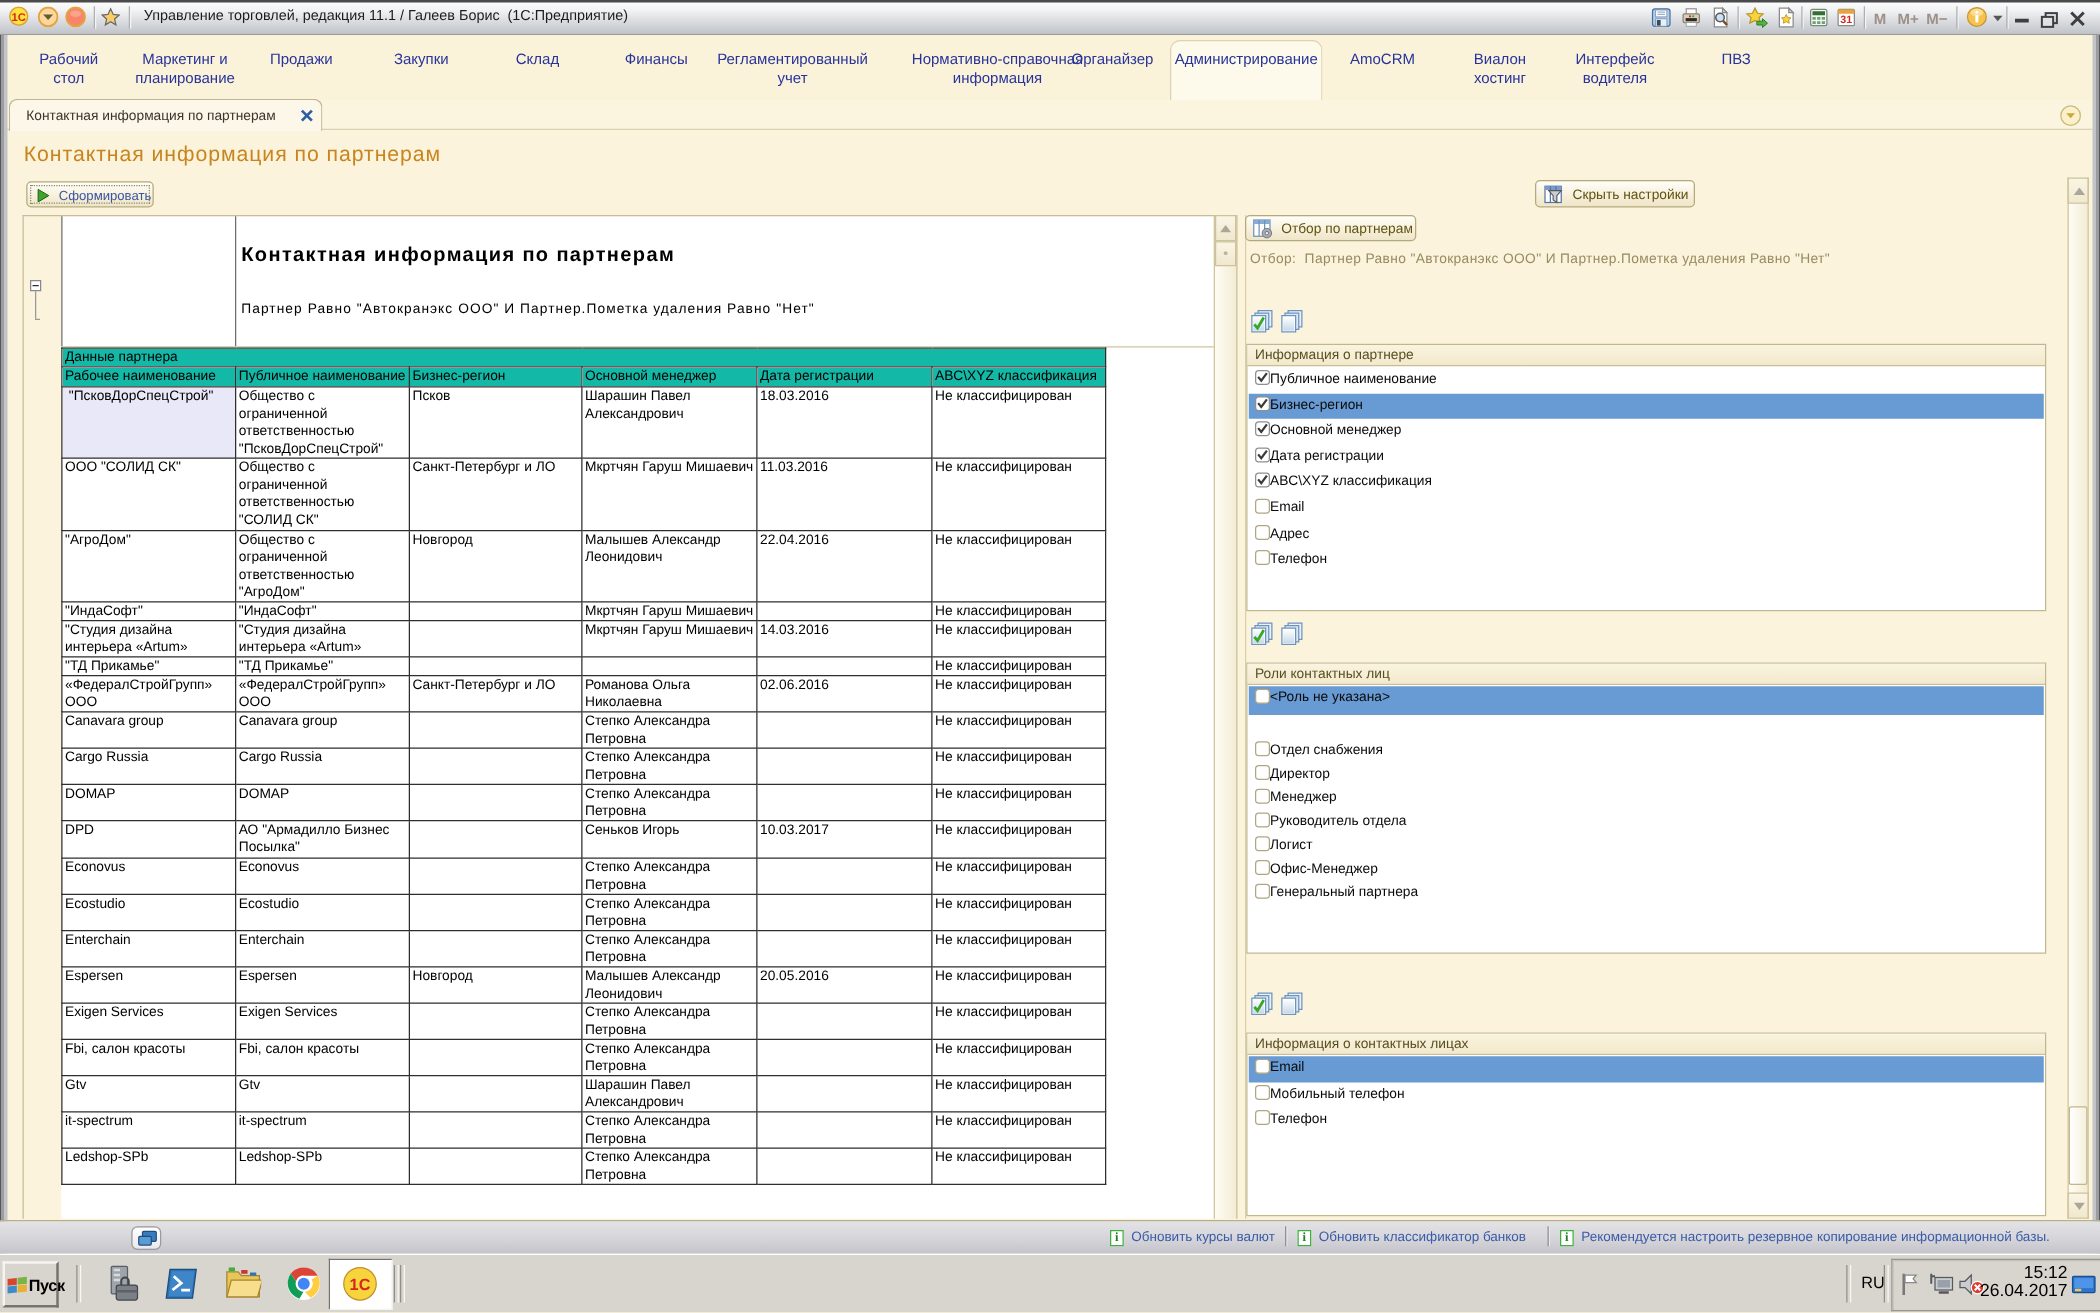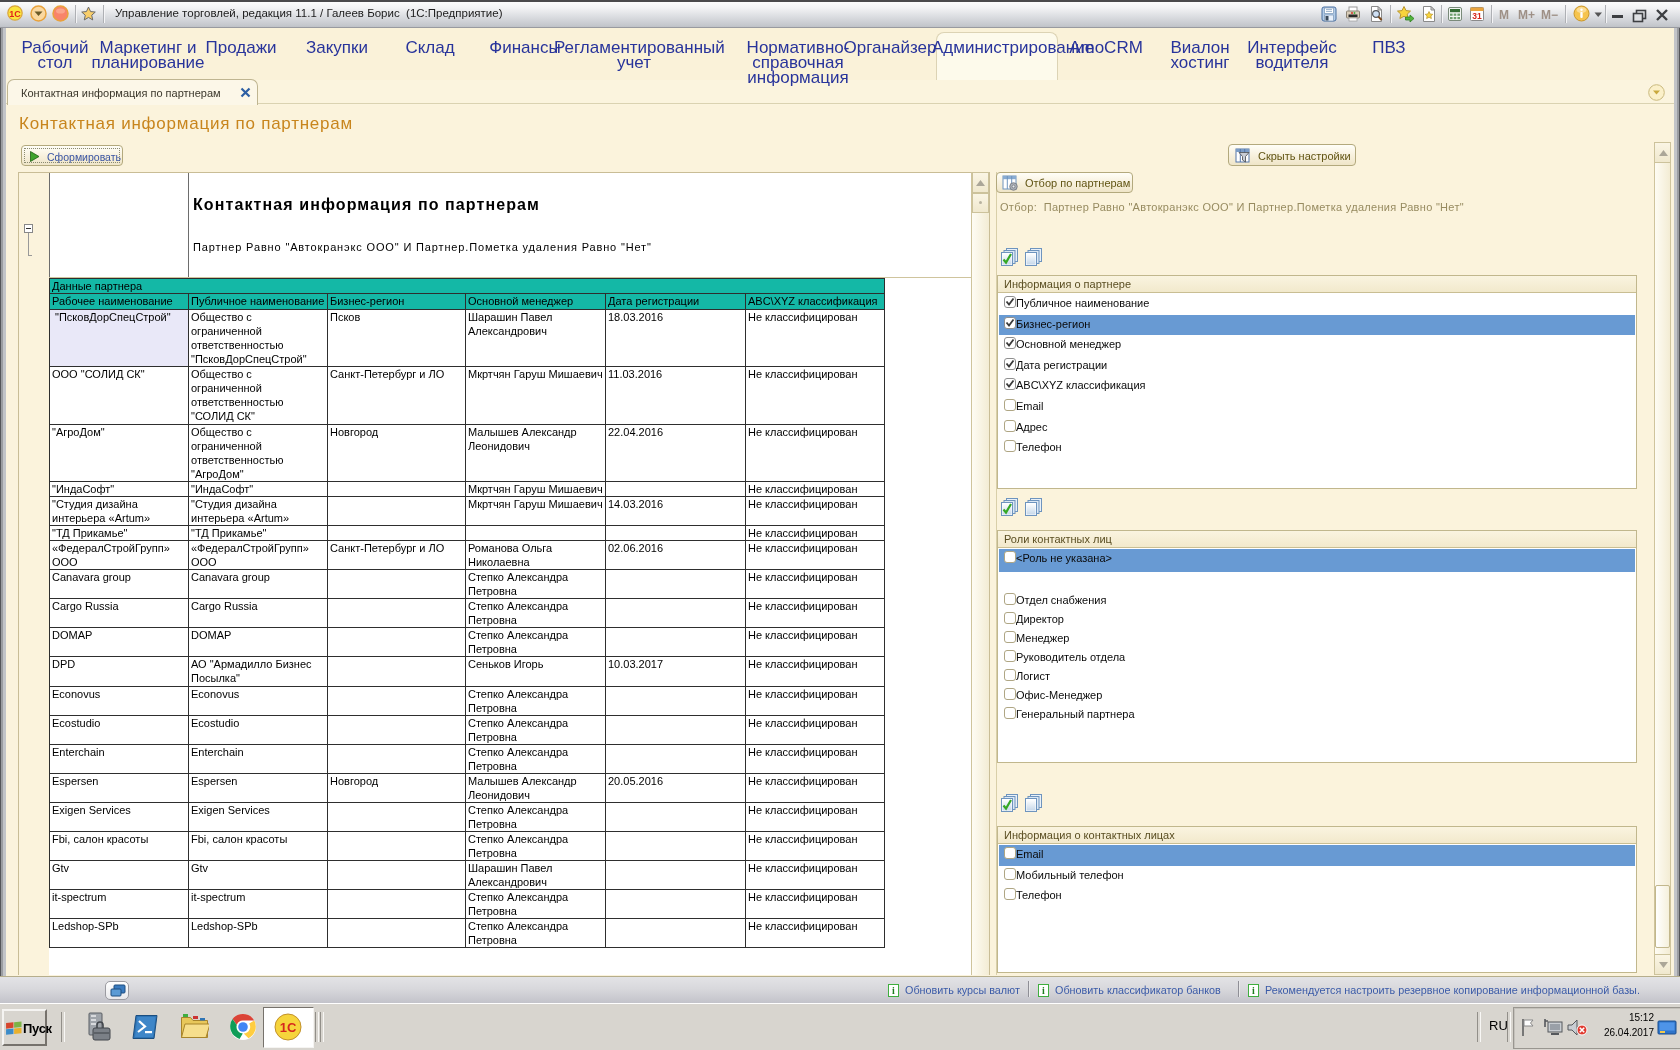--- a/index.html
+++ b/index.html
@@ -7,21 +7,21 @@
 .a{position:absolute;}
 #titlebar{left:0;top:0;width:1680px;height:28px;
  background:linear-gradient(#ffffff 0%,#f2f3f4 30%,#dcdee2 60%,#c6c9ce 92%,#bfc2c7 100%);
  border-bottom:1px solid #989aa0;box-sizing:border-box;}
 #titlebar::before{content:"";position:absolute;left:0;top:0;width:100%;height:2px;background:#4a4a4c;}
 .tsep{top:5px;width:1px;height:18px;background:#aeb0b4;box-shadow:1px 0 0 #f4f4f6;}
 #wtitle{left:115px;top:7px;font-size:11.5px;color:#1c1c1c;white-space:nowrap;}
 #menuband{left:0;top:28px;width:1680px;height:52px;background:#FAF2D9;}
 #acttab{left:936px;top:32px;width:122px;height:48px;background:#FDFAEB;
  border:1px solid #DCD3B4;border-bottom:none;border-radius:8px 8px 0 0;box-sizing:border-box;}
-.mi{top:40px;font-size:17px;line-height:15px;color:#28349B;text-align:center;white-space:pre-line;z-index:3;}
+.mi{top:40px;font-size:12px;line-height:15px;color:#28349B;text-align:center;white-space:pre-line;z-index:3;}
 #tabrow{left:0;top:80px;width:1680px;height:25px;background:#FBF4DE;}
 #tabline{left:0;top:103px;width:1674px;height:1px;background:#DAD2B1;}
 #doctab{left:7px;top:79px;width:251px;height:26px;background:#FCF7E8;border:1px solid #BFB591;
  border-bottom:none;border-radius:7px 7px 0 0;box-sizing:border-box;z-index:2;}
 #doctab span.t{position:absolute;left:13px;top:7px;font-size:11px;color:#3a362a;}
 #ptitle{left:19px;top:114px;font-size:17px;color:#C8851D;letter-spacing:0.75px;}
 .btn1c{box-sizing:border-box;background:linear-gradient(#FFFEF8,#F7F0DC 55%,#EFE5C8);
  border:1px solid #B3A97D;border-radius:4px;}
 #btnform{left:21px;top:145px;width:102px;height:21px;}
 #btnform .foc{position:absolute;left:2px;top:2px;right:2px;bottom:2px;border:1px dotted #8a8a72;}
@@ -71,21 +71,21 @@
 #taskbar{left:0;top:1003px;width:1680px;height:47px;background:#D8D5CF;border-top:1px solid #fff;box-sizing:border-box;}
 #startbtn{left:2px;top:1009px;width:45px;height:37px;background:#D8D5CF;
  border-top:2px solid #F5F4F2;border-left:2px solid #F5F4F2;border-right:2px solid #76726C;border-bottom:2px solid #76726C;
  box-sizing:border-box;}
 #startbtn .tx{position:absolute;left:19px;top:10px;font-size:13px;font-weight:bold;color:#000;letter-spacing:-0.3px;}
 .qsep{top:1012px;width:2px;height:30px;border-left:1px solid #928F89;border-right:1px solid #F8F7F5;}
 #oneCbtn{left:263px;top:1007px;width:49px;height:39px;background:#fff;
  border-top:1px solid #76726C;border-left:1px solid #76726C;border-right:1px solid #F5F4F2;border-bottom:1px solid #F5F4F2;}
 #tray{left:1513px;top:1007px;width:167px;height:40px;border:1px solid #999690;border-right:none;
  box-shadow:inset 1px 1px 0 #c4c1bb;}
-#clock{left:1584px;top:1010px;width:70px;text-align:right;font-size:10px;color:#000;line-height:15px;}
+#clock{left:1584px;top:1010px;width:70px;text-align:right;font-size:14px;color:#000;line-height:15px;}
 #rutx{left:1489px;top:1018px;font-size:13px;color:#000;}
 #framel{left:0;top:28px;width:6px;height:975px;background:linear-gradient(90deg,#55565a 0 1px,#9b9da1 1px 3px,#c2c4c8 3px 6px);}
 #framer{left:1674px;top:28px;width:6px;height:975px;background:linear-gradient(90deg,#c2c4c8 0 3px,#9b9da1 3px 5px,#55565a 5px 6px);}
 </style></head><body>
 
 <div id="titlebar" class="a"></div>
 <div id="wtitle" class="a">Управление торговлей, редакция 11.1 / Галеев Борис&nbsp; (1С:Предприятие)</div>
 <svg class="a" style="left:7px;top:5px" width="16" height="16">
 <circle cx="8" cy="8" r="7.2" fill="#FBE43C" stroke="#D9A43C" stroke-width="1.2"></circle>
 <text x="8" y="12" font-size="9" font-weight="bold" fill="#E0231C" text-anchor="middle">1С</text>

